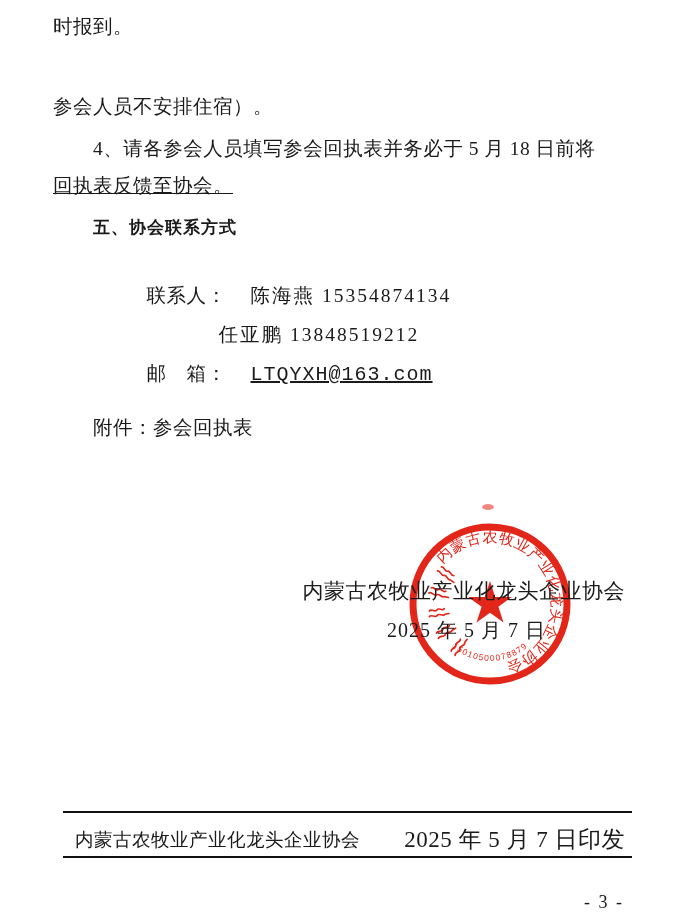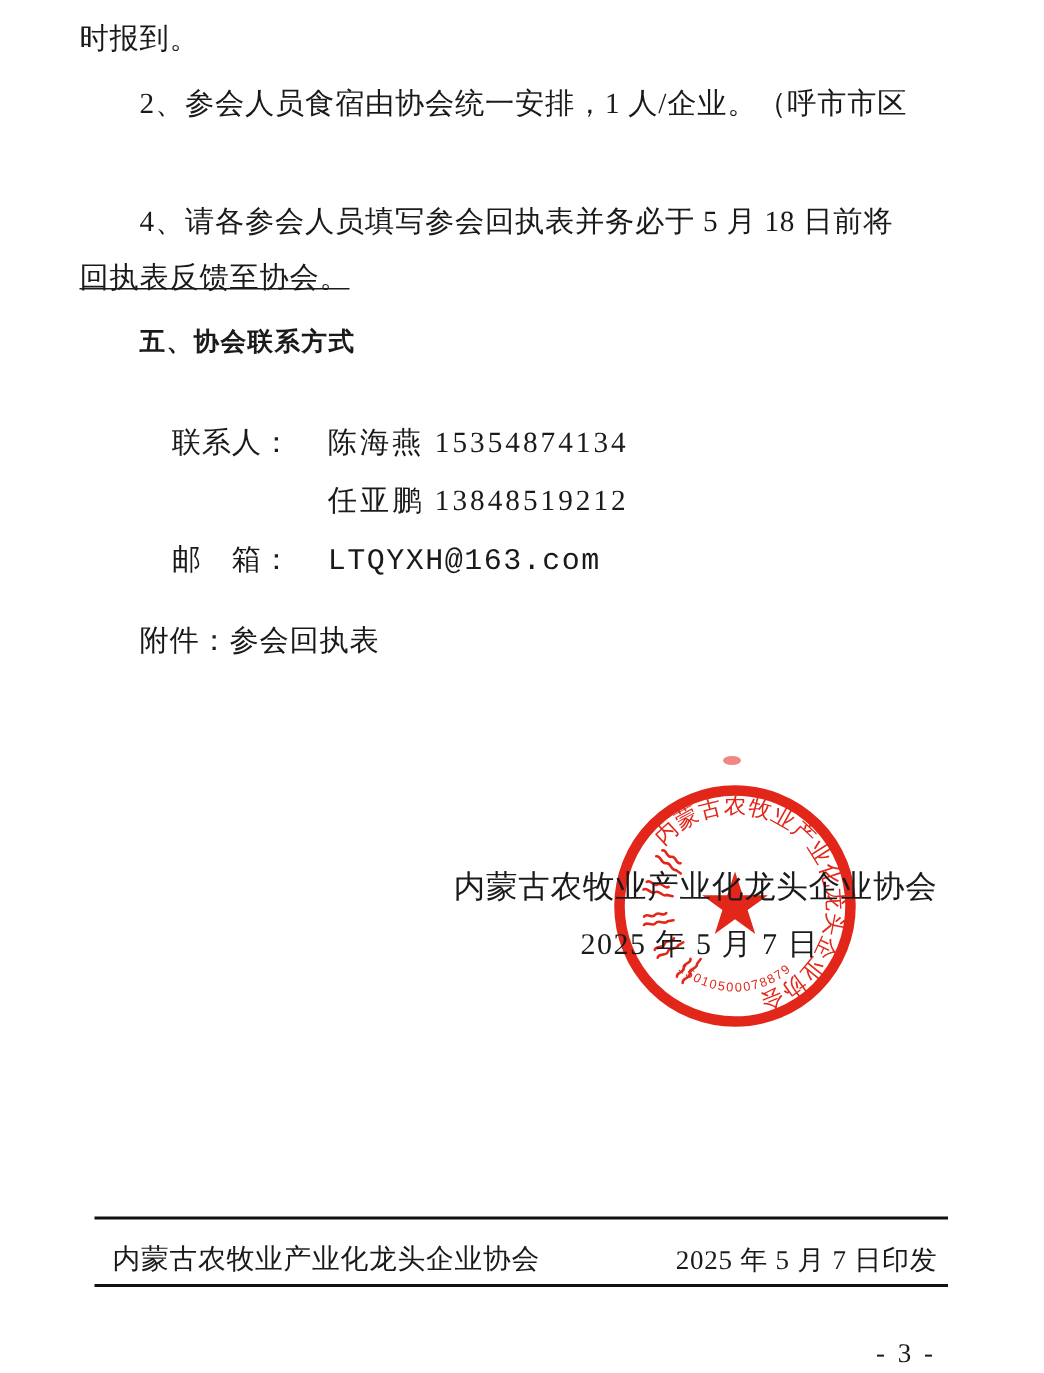--- a/index.html
+++ b/index.html
@@ -28,25 +28,25 @@
   .heading {
     top: 215px; left: 93px;
     font-family: "Liberation Sans", "DejaVu Sans", sans-serif;
     font-weight: bold;
     font-size: 17px;
     letter-spacing: 1px;
   }
   .c1 { top: 257px; left: 93px; }
   .c2 { top: 296px; left: 197px; }
   .c3 { top: 335px; left: 93px; }
-  .contact-label { display: inline-block; width: 104px; }
+  .contact-label { display: inline-block; width: 104px; margin-left: 32px; }
   .num { letter-spacing: 2px; }
   .email {
     font-family: "Liberation Mono", "DejaVu Sans Mono", monospace;
-    font-size: 20px; letter-spacing: 1px;
+    font-size: 20px; letter-spacing: 1px; text-decoration: underline;
   }
   .attach { top: 415px; left: 93px; }
   .sig-org {
     top: 578px; right: 71px;
     font-size: 21px; letter-spacing: 0.5px;
   }
   .sig-date {
     top: 617px; left: 308px; width: 317px;
     text-align: center; font-size: 20px; letter-spacing: 1px;
   }
@@ -72,37 +72,37 @@
     z-index: 2;
   }
   .rule-top { top: 811px; }
   .rule-bottom { top: 856px; }
   .footer-left {
     top: 827px; left: 75px;
     font-size: 18.5px; letter-spacing: 0.5px;
   }
   .footer-right {
     top: 827px; right: 71px;
-    font-size: 18px; letter-spacing: 0.5px;
+    font-size: 23px; letter-spacing: 0.5px;
   }
   .page-num {
     top: 889px; right: 72px;
     font-size: 18px; letter-spacing: 2px;
   }
   .seal-svg text {
     font-family: "Liberation Sans", "DejaVu Sans", sans-serif;
   }
 </style>
 </head>
 <body>
 
 <div class="page">
 
   <div class="txt l1">时报到。</div>
-  <div class="txt l2">2、参会人员食宿由协会统一安排，1 人/企业。（呼市市区</div>
+  <div class="txt l3">参会人员不安排住宿）。</div>
   <div class="txt l4">4、请各参会人员填写参会回执表并务必于 5 月 18 日前将</div>
   <div class="txt l5">回执表反馈至协会。</div>
 
   <div class="txt heading">五、协会联系方式</div>
 
   <div class="txt c1">
     <span class="contact-label">联系人：</span><span class="num">陈海燕 15354874134</span>
   </div>
   <div class="txt c2">
     <span class="num">任亚鹏 13848519212</span>

